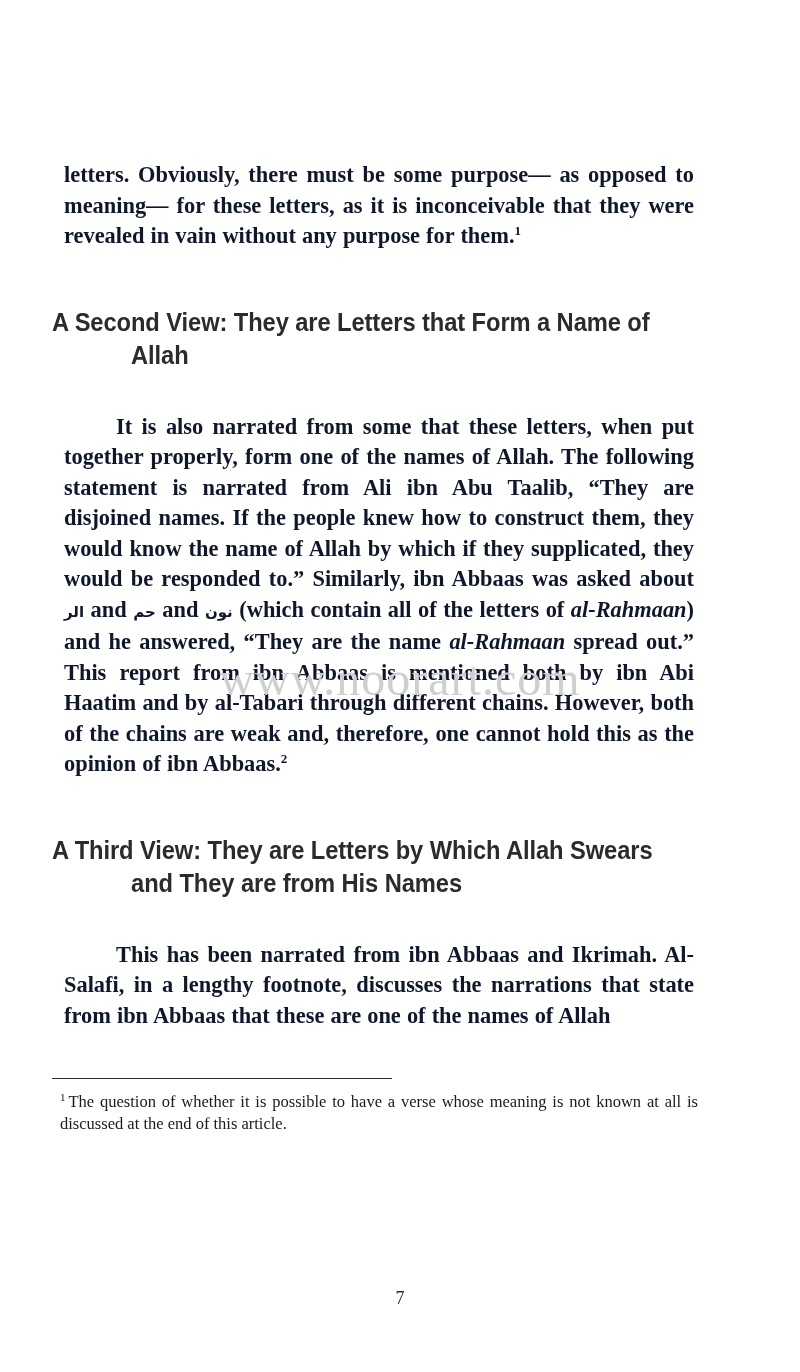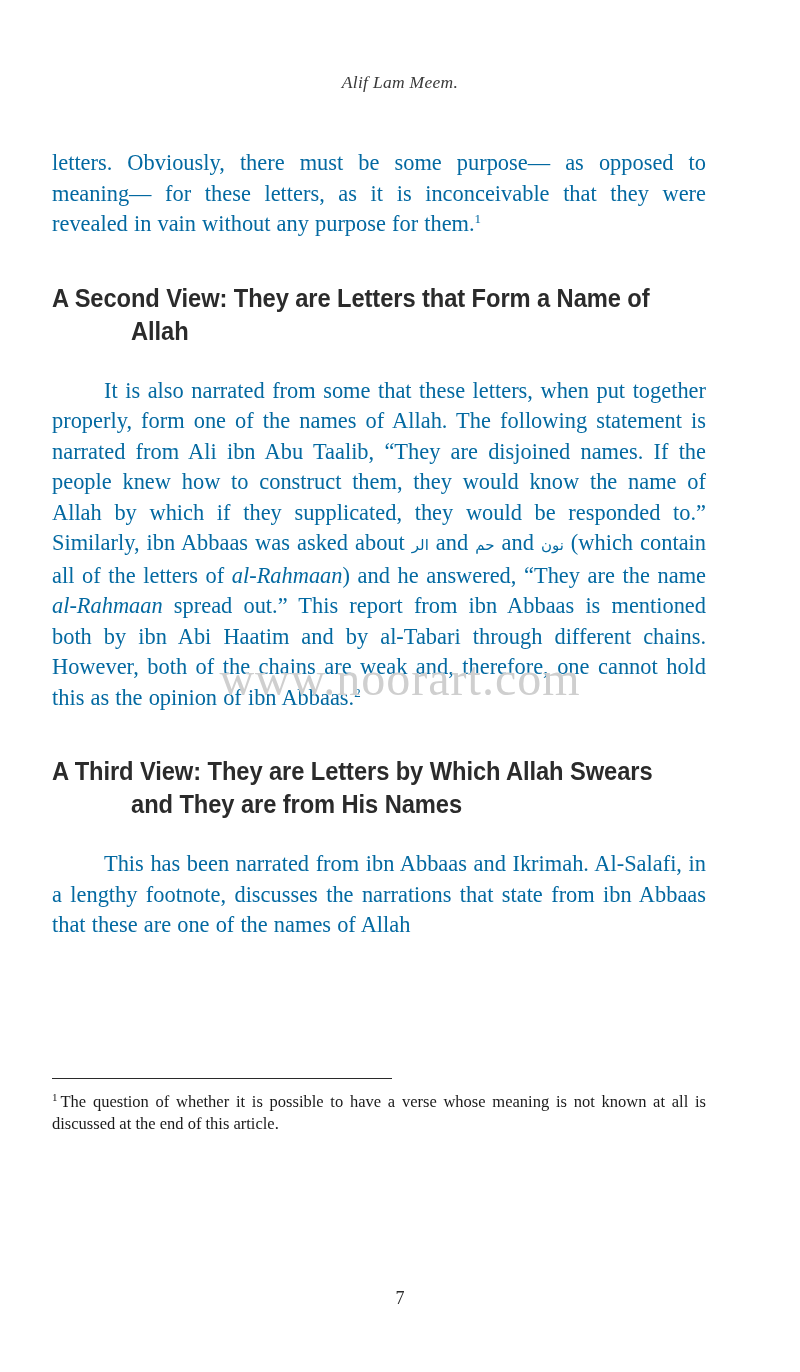--- a/index.html
+++ b/index.html
@@ -35,27 +35,28 @@
 
   
   .column {
     position: absolute;
     left: 52px;
     top: 148px;
     width: 654px;
   }
 
   p.body {
-    margin: 0;
+    margin: 12px;
     font-size: 22.4px;
     line-height: 30.5px;
     text-align: justify;
     text-justify: inter-word;
-    color: #0369a1;
+    color: #0f172a;
     word-spacing: 0.5px;
+    font-weight: bold;
   }
   p.body.indented {
     text-indent: 52px;
   }
 
   .it { font-style: italic; }
   .ar {
     font-family: "DejaVu Sans", sans-serif;
     font-size: 15px;
     direction: rtl;
@@ -110,21 +111,21 @@
     top: 1078px;
     width: 654px;
   }
   .footnote-rule {
     width: 340px;
     height: 1px;
     background: #2a2a2a;
     margin: 0 0 12px 0;
   }
   p.footnote {
-    margin: 0;
+    margin: 8px;
     font-size: 16.5px;
     line-height: 21.5px;
     text-align: justify;
     color: #1a1a1a;
   }
   p.footnote + p.footnote { margin-top: 1px; }
   p.footnote sup {
     font-size: 11px;
     vertical-align: super;
     line-height: 0;
@@ -140,21 +141,20 @@
     text-align: center;
     font-size: 18px;
     color: #2a2a2a;
   }
 </style>
 </head>
 <body>
 
 <div class="page">
 
-  <div class="running-head">Alif Lam Meem.</div>
 
   <div class="column">
 
     <p class="body"><span>letters. Obviously,  there  must be some purpose— as opposed to  meaning—  for  these letters, as it is inconceivable that they were revealed in vain without any purpose for them.</span><sup class="fn">1</sup></p>
 
     <div class="gap-before-h"></div>
 
     <h2 class="heading">A  Second  View:  They   are Letters that Form a Name of Allah</h2>
 
     <div class="gap-after-h"></div>

